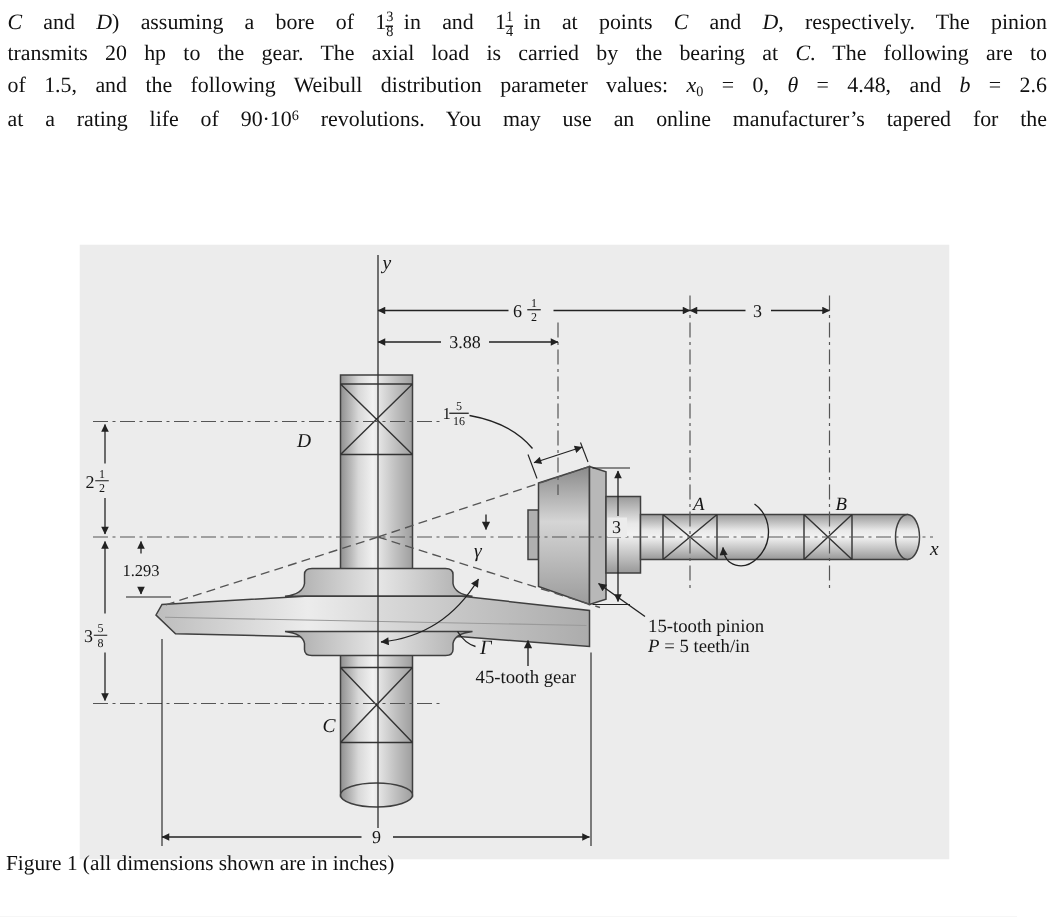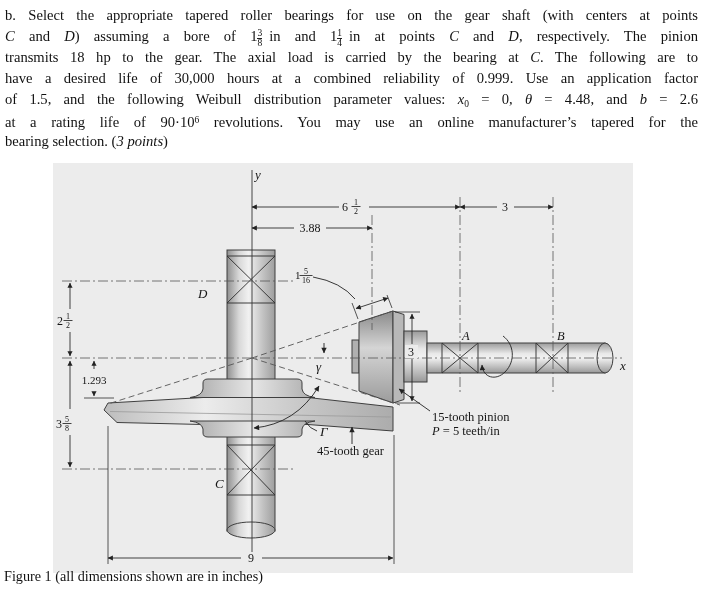--- a/index.html
+++ b/index.html
@@ -46,27 +46,24 @@
   .ldr{stroke:#222;stroke-width:0.9;fill:none;}
   .shape{stroke:#3f3f3f;stroke-width:1;}
   .xline{stroke:#333;stroke-width:0.95;fill:none;}
   .fbar{stroke:#161616;stroke-width:0.8;}
   .hl{stroke:#9a9a9a;stroke-width:0.8;}
 </style>
 </head>
 <body>
 
 <div class="problem">
-    <div class="tline"><span>b. Select the appropriate tapered roller bearings for use on the gear shaft (with centers at points</span></div>
     <div class="tline"><span class="it">C</span><span> and </span><span class="it">D</span><span>) assuming a bore of </span><span class="frac"><span class="fwhole">1</span><span class="fstack"><span class="fnum">3</span><span class="fden">8</span></span><span class="funit">in</span></span><span> and </span><span class="frac"><span class="fwhole">1</span><span class="fstack"><span class="fnum">1</span><span class="fden">4</span></span><span class="funit">in</span></span><span> at points </span><span class="it">C</span><span> and </span><span class="it">D</span><span>, respectively. The pinion</span></div>
-    <div class="tline"><span>transmits 18 hp to the gear. The axial load is carried by the bearing at </span><span class="it">C</span><span>. The following are to</span></div>
-    <div class="tline"><span>have a desired life of 30,000 hours at a combined reliability of 0.999. Use an application factor</span></div>
+    <div class="tline"><span>transmits 20 hp to the gear. The axial load is carried by the bearing at </span><span class="it">C</span><span>. The following are to</span></div>
     <div class="tline"><span>of 1.5, and the following Weibull distribution parameter values: </span><span class="it">x</span><span class="vsub">0</span><span> = 0, </span><span class="it">θ</span><span> = 4.48, and </span><span class="it">b</span><span> = 2.6</span></div>
     <div class="tline"><span>at a rating life of 90·10</span><span class="vsup">6</span><span> revolutions. You may use an online manufacturer’s tapered for the</span></div>
-    <div class="tline last"><span>bearing selection. (</span><span class="it">3 points</span><span>)</span></div>
   </div>
 
 <div class="figure-panel">
 <svg width="580" height="410" viewBox="0 0 580 410">
   <defs>
     <marker id="ah" viewBox="0 0 10 10" refX="9.5" refY="5" markerWidth="8" markerHeight="6" orient="auto-start-reverse">
       <path d="M0,0 L10,5 L0,10 Z" fill="#222"></path>
     </marker>
     <linearGradient id="gv" x1="0" y1="0" x2="1" y2="0">
       <stop offset="0" stop-color="#8f8f8f"></stop>

